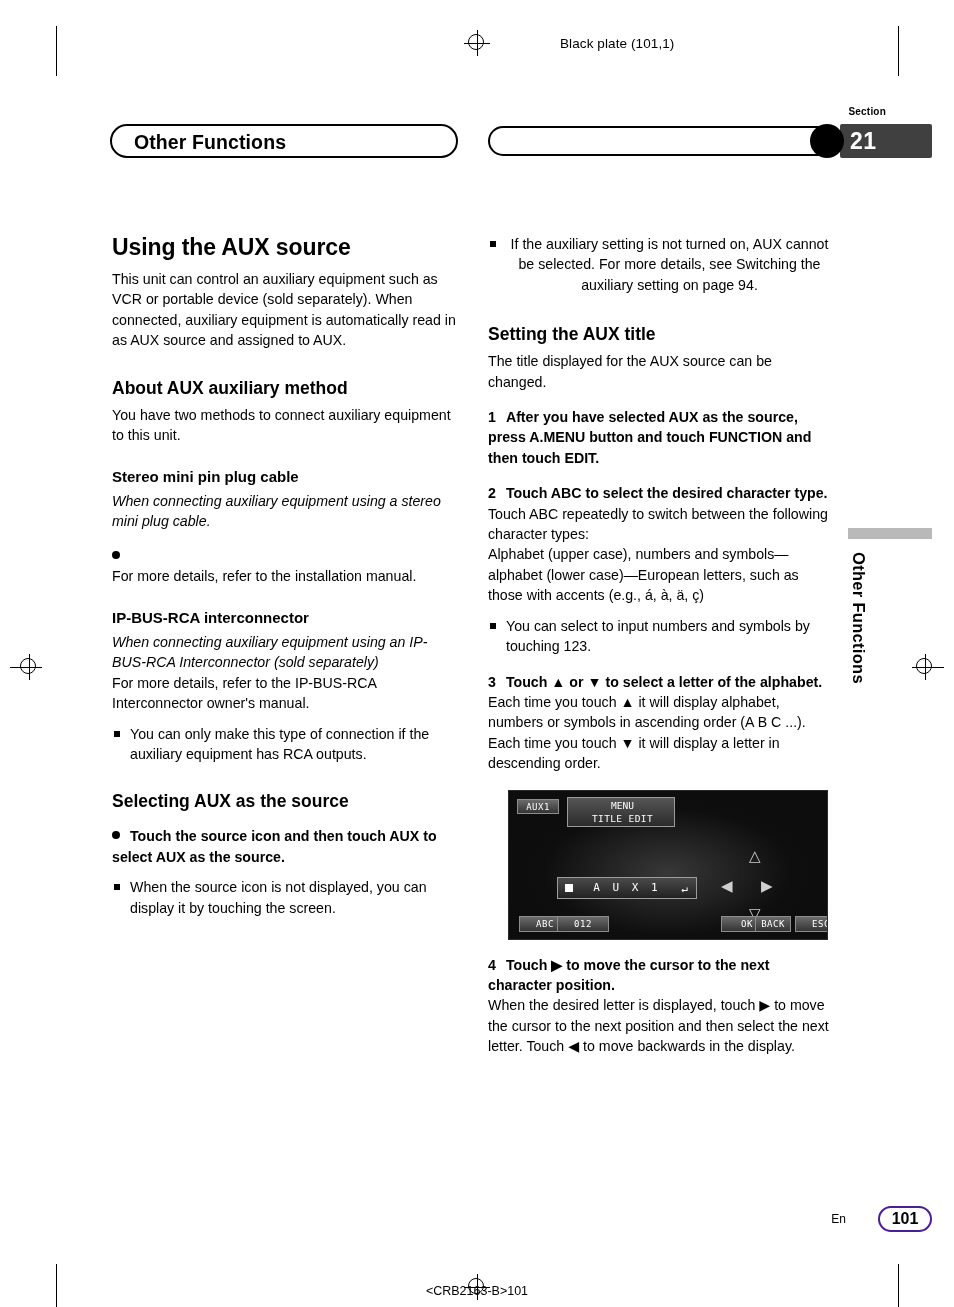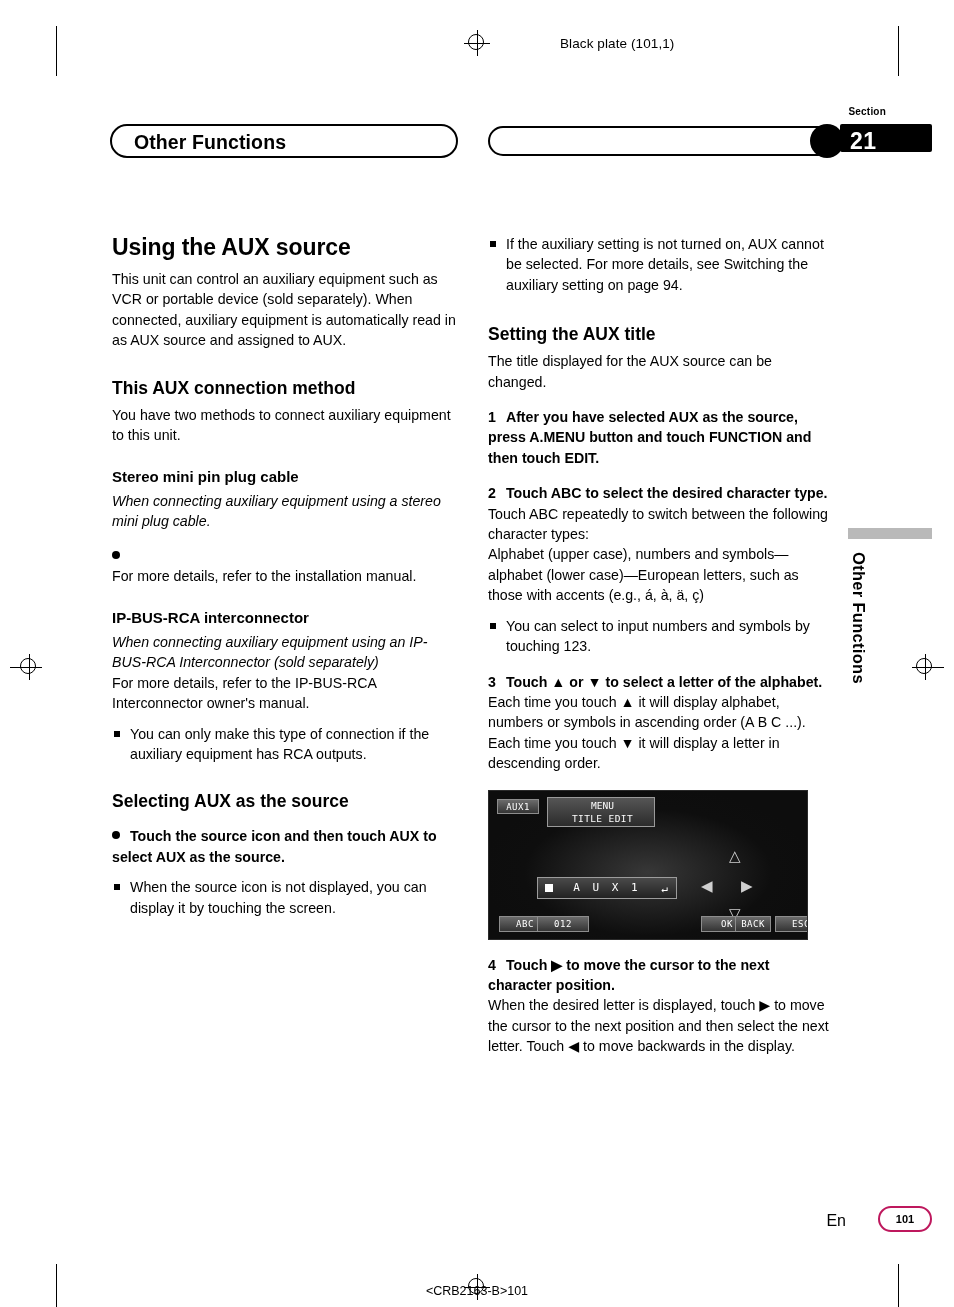--- a/index.html
+++ b/index.html
@@ -62,22 +62,22 @@
   .section-word {
     position: absolute;
     right: 68px; top: 90px;
     font-size: 10px;
     font-weight: bold;
     letter-spacing: .2px;
   }
   .section-badge {
     position: absolute;
     right: 22px; top: 108px;
-    width: 92px; height: 28px;
-    background: #000000;
+    width: 92px; height: 34px;
+    background: #404040;
     border-radius: 2px;
   }
   .section-badge .num {
     position: absolute;
     left: 10px; top: 4px;
     color: #fff;
     font-size: 23px;
     font-weight: bold;
     letter-spacing: .5px;
   }
@@ -200,20 +200,21 @@
   
   .device {
     position: relative;
     margin-top: 16px;
     width: 320px;
     height: 150px;
     background: #0d0d0d;
     border: 1px solid #2a2a2a;
     box-sizing: border-box;
     overflow: hidden;
+    margin-left: 20px;
   }
   .device .glow {
     position: absolute;
     left: 0; top: 0; right: 0; bottom: 0;
     background:
       radial-gradient(ellipse at 50% 55%, rgba(90,90,90,.55) 0%, rgba(20,20,20,.15) 55%, rgba(0,0,0,0) 75%);
   }
   .lcd-btn {
     position: absolute;
     background: linear-gradient(#6b6b6b, #343434);
@@ -283,32 +284,32 @@
     bottom: 7px;
     height: 16px;
     line-height: 14px;
     width: 52px;
   }
 
   
   .footer-en {
     position: absolute;
     right: 108px; top: 1196px;
-    font-size: 16px;
+    font-size: 12px;
     text-align: center;
   }
   .footer-page {
     position: absolute;
     right: 22px; top: 1190px;
     width: 54px; height: 26px;
-    border: 2px solid #be185d;
+    border: 2px solid #4c1d95;
     border-radius: 13px;
     box-sizing: border-box;
     text-align: center;
-    font-size: 11px;
+    font-size: 16px;
     font-weight: bold;
     line-height: 22px;
   }
   .footer-code {
     position: absolute;
     left: 50%;
     transform: translateX(-50%);
     top: 1268px;
     font-size: 12.5px;
   }
@@ -349,21 +350,21 @@
   <div class="header-bar-right"></div>
   <div class="header-knob"></div>
 
   <div class="side-tab-bar"></div>
   <div class="side-tab-text">Other Functions</div>
 
   <div class="col col-left">
     <h1 class="sec">Using the AUX source</h1>
     <p>This unit can control an auxiliary equipment such as VCR or portable device (sold separately). When connected, auxiliary equipment is automatically read in as AUX source and assigned to AUX.</p>
 
-    <h2 class="sub">This AUX connection method</h2>
+    <h2 class="sub">About AUX auxiliary method</h2>
     <p>You have two methods to connect auxiliary equipment to this unit.</p>
 
     <h3 class="subsub">Stereo mini pin plug cable</h3>
     <p class="italic">When connecting auxiliary equipment using a stereo mini plug cable.</p>
 
     <p class="bullet-para">
       <span class="bullet-dot"></span>
     </p>
     <p>For more details, refer to the installation manual.</p>
 
@@ -378,21 +379,21 @@
     <h2 class="sub">Selecting AUX as the source</h2>
     <p class="bullet-para" style="">
       <span class="bullet-dot"></span><span>Touch the source icon and then touch AUX to select AUX as the source.</span>
     </p>
     <p class="note">
       <span class="sq"></span><span>When the source icon is not displayed, you can display it by touching the screen.</span>
     </p>
   </div>
 
   <div class="col col-right">
-    <p class="note" style="margin-top:0;">
+    <p class="note" style="margin-top:0;text-align:center;">
       <span class="sq"></span><span>If the auxiliary setting is not turned on, AUX cannot be selected. For more details, see Switching the auxiliary setting on page 94.</span>
     </p>
 
     <h2 class="sub" style="margin-top:28px;">Setting the AUX title</h2>
     <p>The title displayed for the AUX source can be changed.</p>
 
     <p class="step">
       <span class="n">1</span><span>After you have selected AUX as the source, press A.MENU button and touch FUNCTION and then touch EDIT.</span>
     </p>
 

